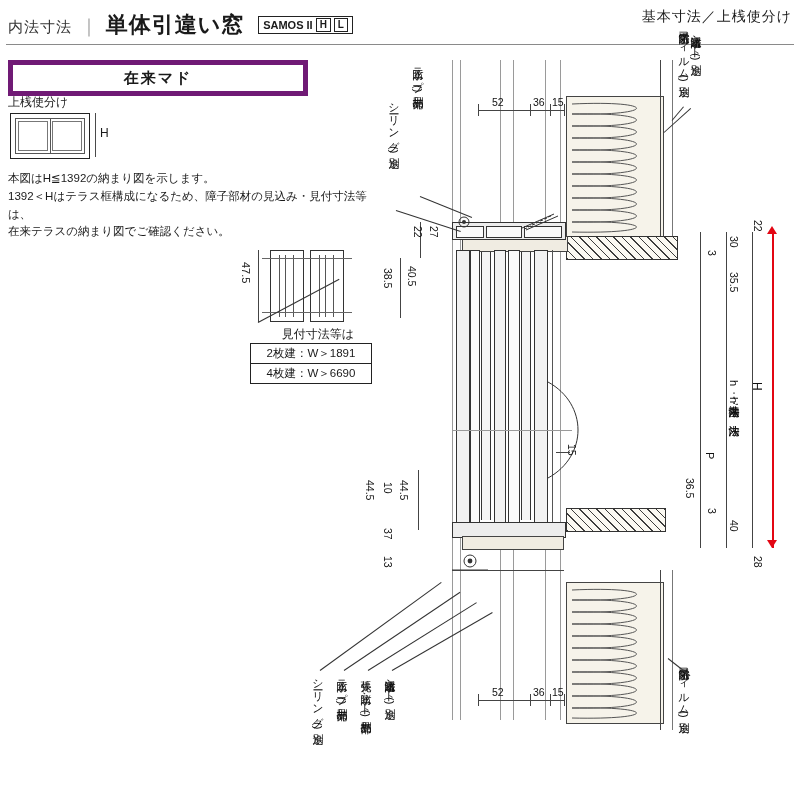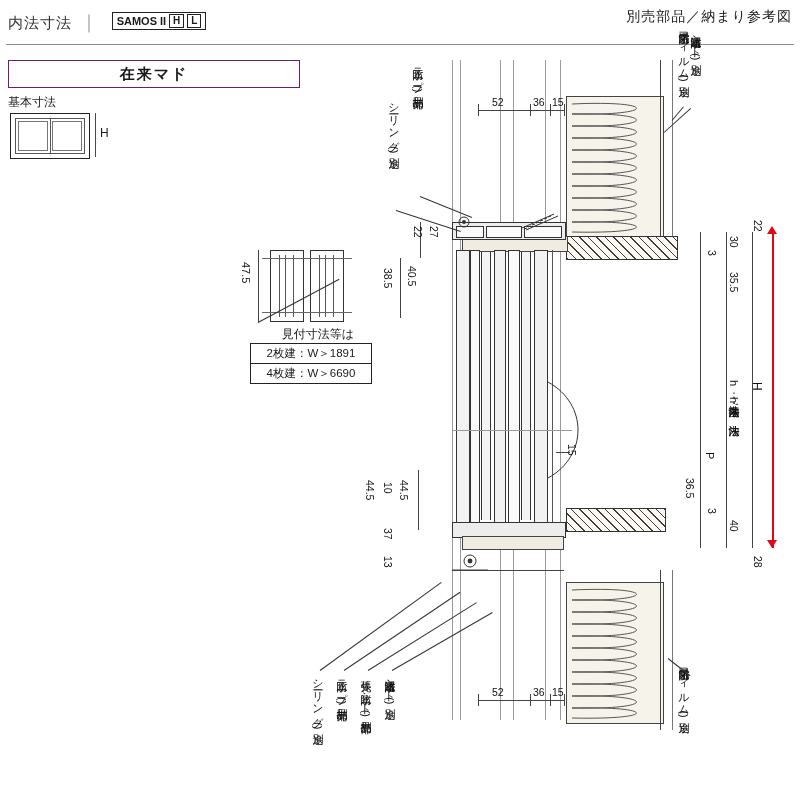--- a/index.html
+++ b/index.html
@@ -17,21 +17,21 @@
   #samos{
     display:inline-flex;align-items:center;gap:3px;border:1px solid #222;
     padding:1px 4px;margin-left:6px;font-size:11px;font-weight:bold;
     position:relative;top:-3px;background:#fff;
   }
   #samos .sq{border:1px solid #222;padding:0 3px;font-size:10px;line-height:12px;}
   #hdr-right{right:8px;top:8px;font-size:14px;letter-spacing:1px;}
   .hline{background:#8a8a8a;height:1px;}
   
   #title-box{
-    left:8px;top:60px;width:290px;height:26px;border:1px solid #701a75;
+    left:8px;top:60px;width:290px;height:26px;border:5px solid #701a75;
     display:flex;align-items:center;justify-content:center;
     font-size:15px;font-weight:bold;letter-spacing:2px;
   }
   #sec-label{left:8px;top:94px;font-size:12px;}
   #elev{left:10px;top:113px;width:78px;height:44px;border:1.2px solid #222;background:#fff;}
   #elev .inner{position:absolute;left:4px;top:4px;right:4px;bottom:4px;border:1px solid #555;}
   #elev .midv{position:absolute;left:50%;top:4px;bottom:4px;width:1px;background:#555;}
   #elev .sash{position:absolute;top:7px;bottom:7px;width:28px;border:1px solid #777;}
   #elev .s1{left:7px;} #elev .s2{left:41px;}
   #h-mark{left:100px;top:126px;font-size:12px;}
@@ -75,44 +75,48 @@
   .redhead{position:absolute;left:767px;width:0;height:0;border-left:5px solid transparent;border-right:5px solid transparent;}
   #redhead-top{top:226px;border-bottom:8px solid #e30613;}
   #redhead-bot{top:540px;border-top:8px solid #e30613;}
 </style>
 </head>
 <body>
 
 <div class="abs" id="hdr-left">
   <span class="small">内法寸法</span>
   <span class="bar">｜</span>
+  <span class="big">単体引違い窓</span>
   <span id="samos">
     <span>SAMOS</span>
     <span>II</span>
     <span class="sq">H</span>
     <span class="sq">L</span>
   </span>
 </div>
-<div class="abs" id="hdr-right">別売部品／納まり参考図</div>
+<div class="abs" id="hdr-right">基本寸法／上桟使分け</div>
 <div class="abs hline" style="left:6px;top:44px;width:788px;"></div>
 
 <div class="abs" id="title-box">在来マド</div>
-<div class="abs" id="sec-label">基本寸法</div>
+<div class="abs" id="sec-label">上桟使分け</div>
 
 <div class="abs" id="elev">
   <div class="inner"></div>
   <div class="midv"></div>
   <div class="sash s1"></div>
   <div class="sash s2"></div>
 </div>
 <div class="abs" id="h-mark">H</div>
 
 <div class="abs thin vline" style="left:95px;top:113px;height:44px;"></div>
 
 <div class="abs" id="note">
+  <div>本図はH≦1392の納まり図を示します。</div>
+  <div>1392＜Hはテラス框構成になるため、障子部材の見込み・見付寸法等は、</div>
+  <div>在来テラスの納まり図でご確認ください。</div>
 </div>
 
 <div class="abs" id="jamb">
   <div class="panel p1">
     <div class="line" style="left:8px;"></div>
       <div class="line" style="left:14px;"></div>
     <div class="line" style="left:22px;"></div>
   </div>
   <div class="panel p2">
     <div class="line" style="left:8px;"></div>

